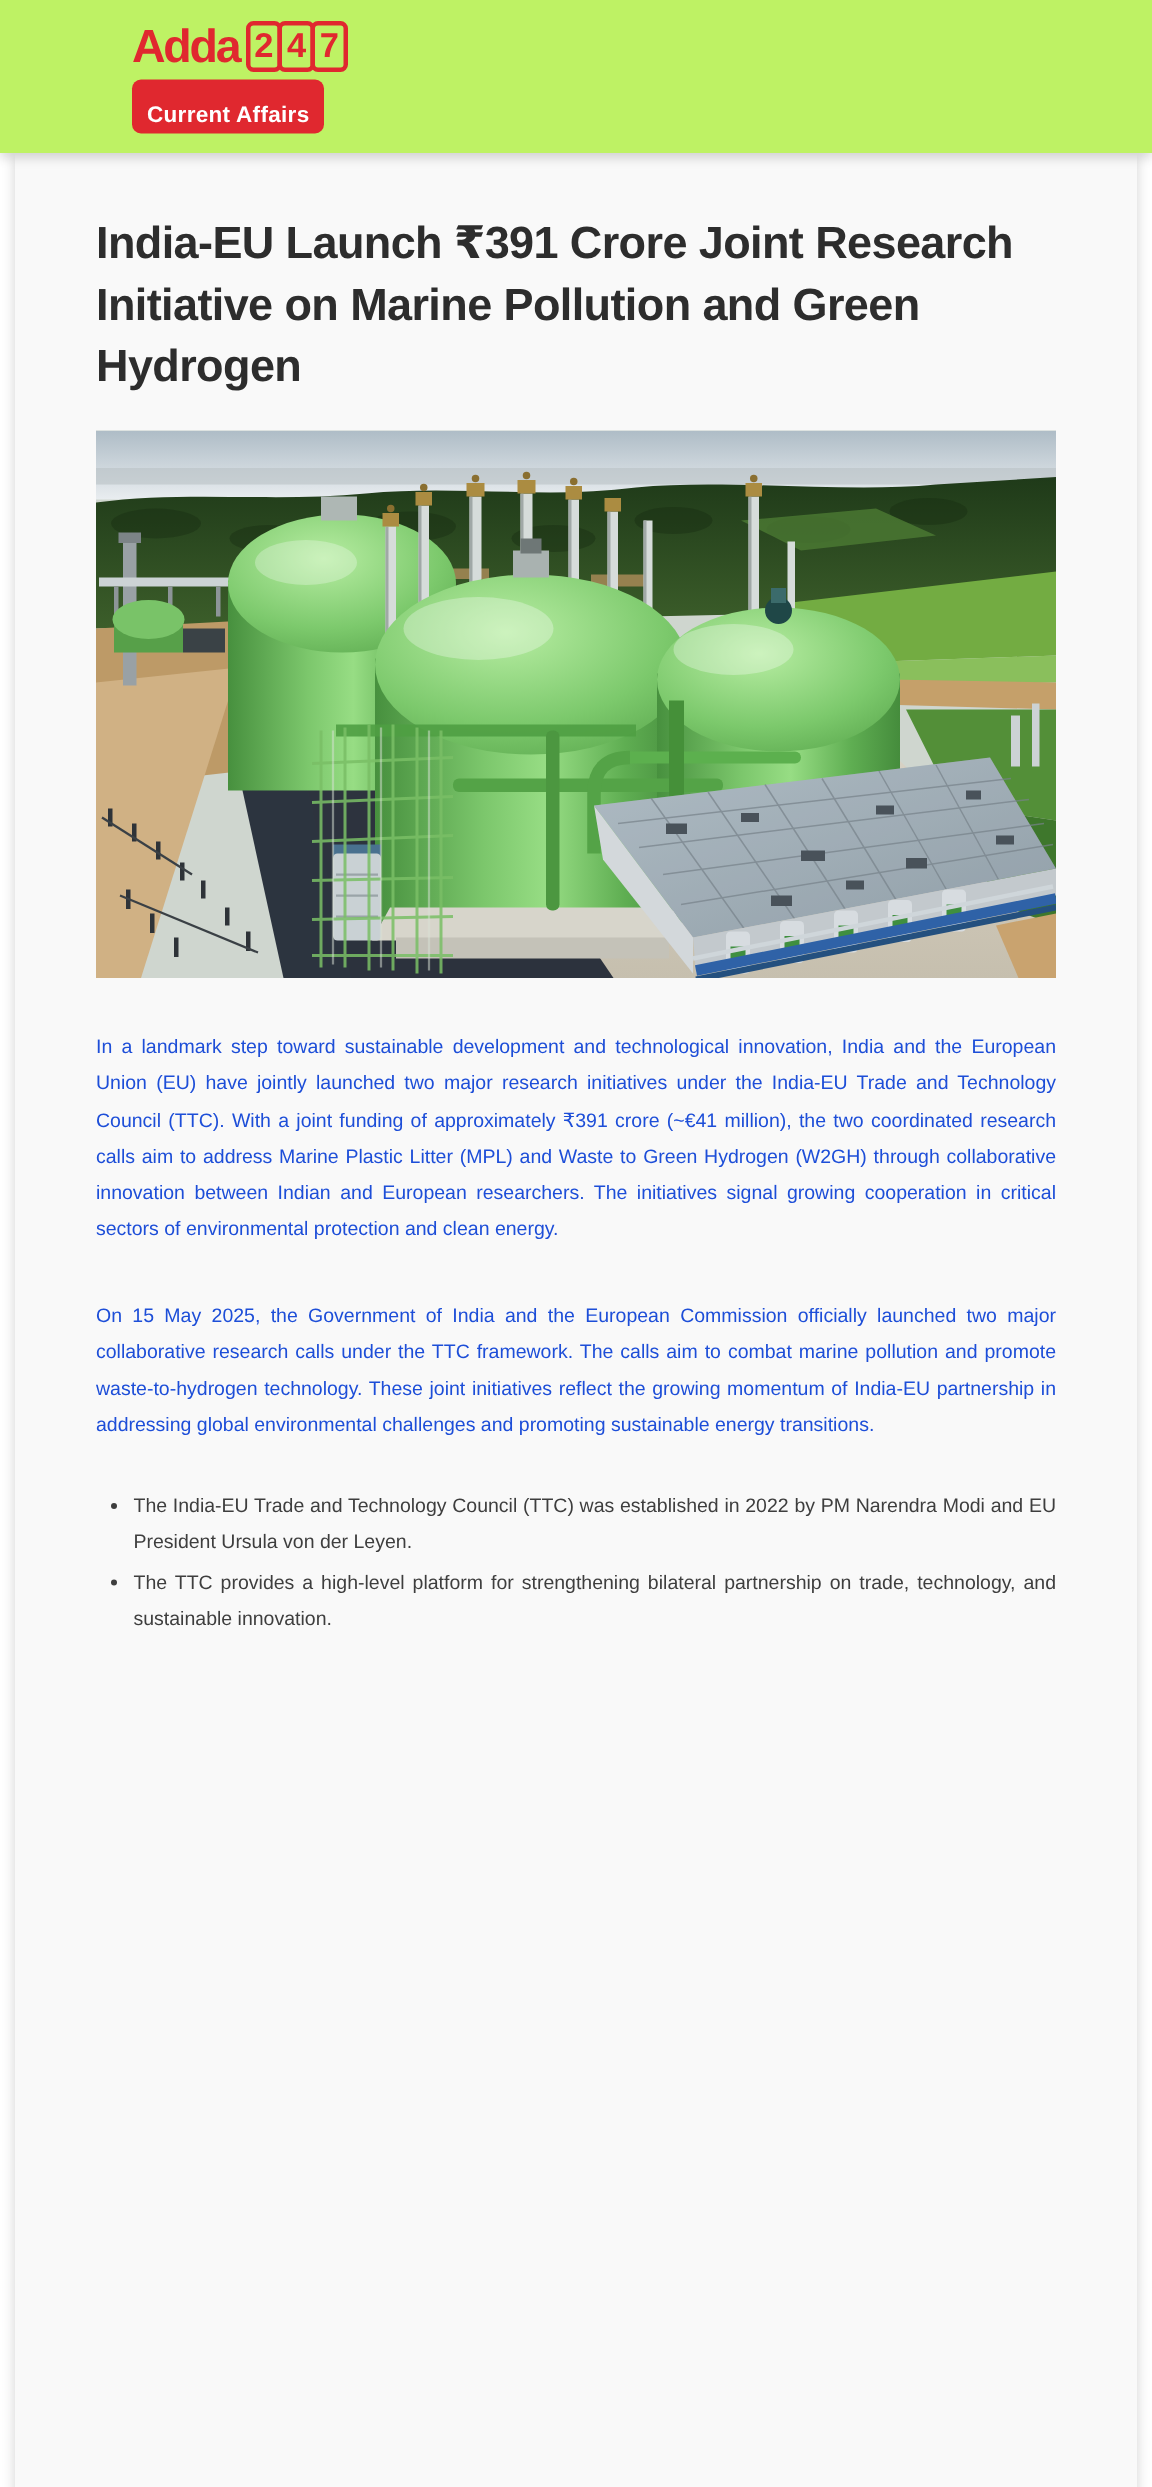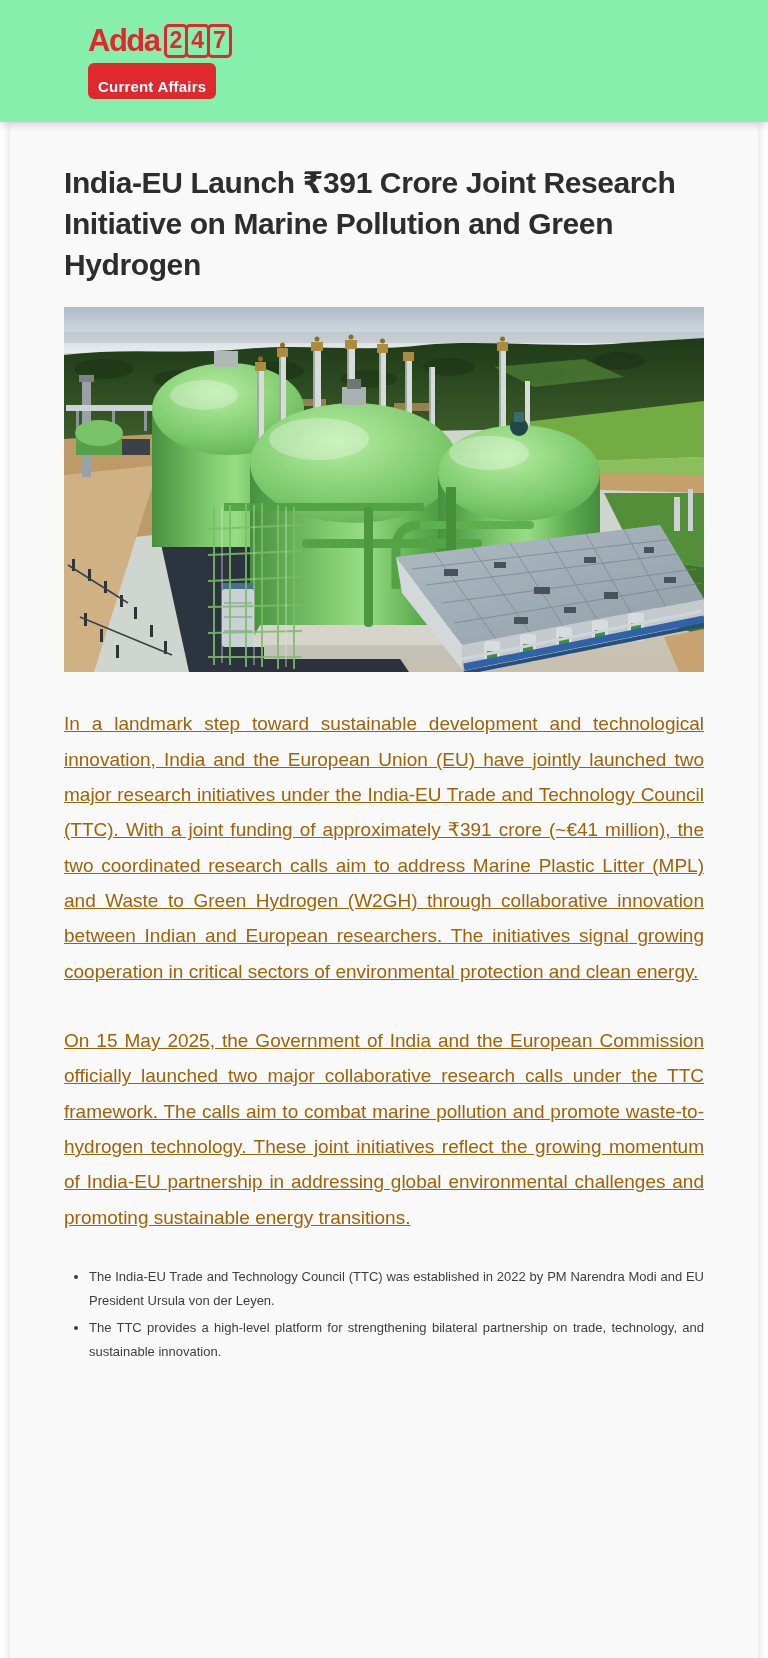--- a/index.html
+++ b/index.html
@@ -6,22 +6,22 @@
   html, body { margin: 0; padding: 0; }
   body {
     width: 768px;
     background: #ffffff;
     font-family: "Liberation Sans", "DejaVu Sans", sans-serif;
     -webkit-font-smoothing: antialiased;
   }
 
   
   .site-header {
-    height: 122px;
-    background: #86efac;
+    height: 102px;
+    background: #bef264;
     position: relative;
     z-index: 5;
     box-shadow: 0 3px 7px rgba(0,0,0,0.16);
     display: flex;
     align-items: center;
   }
   .logo-block { margin-left: 88px; line-height: 1; }
   .logo-row { display: flex; align-items: center; }
   .logo-adda {
     color: #e0282f;
@@ -83,27 +83,26 @@
 
   .hero-figure {
     width: 640px;
     height: 365px;
     margin: 0;
     overflow: hidden;
     background: #cfd6cf;
   }
 
   .body-par {
-    font-size: 19px;
+    font-size: 13px;
     line-height: 1.86;
-    color: #a16207;
+    color: #1d4ed8;
     text-align: justify;
     margin: 34px 0 0;
     max-width: 640px;
-    text-decoration: underline;
   }
   .section-heading {
     font-size: 21px;
     font-weight: 700;
     color: #34349c;
     margin: 38px 0 0;
     letter-spacing: -0.2px;
   }
   .bullet-list {
     margin: 30px 0 0;

